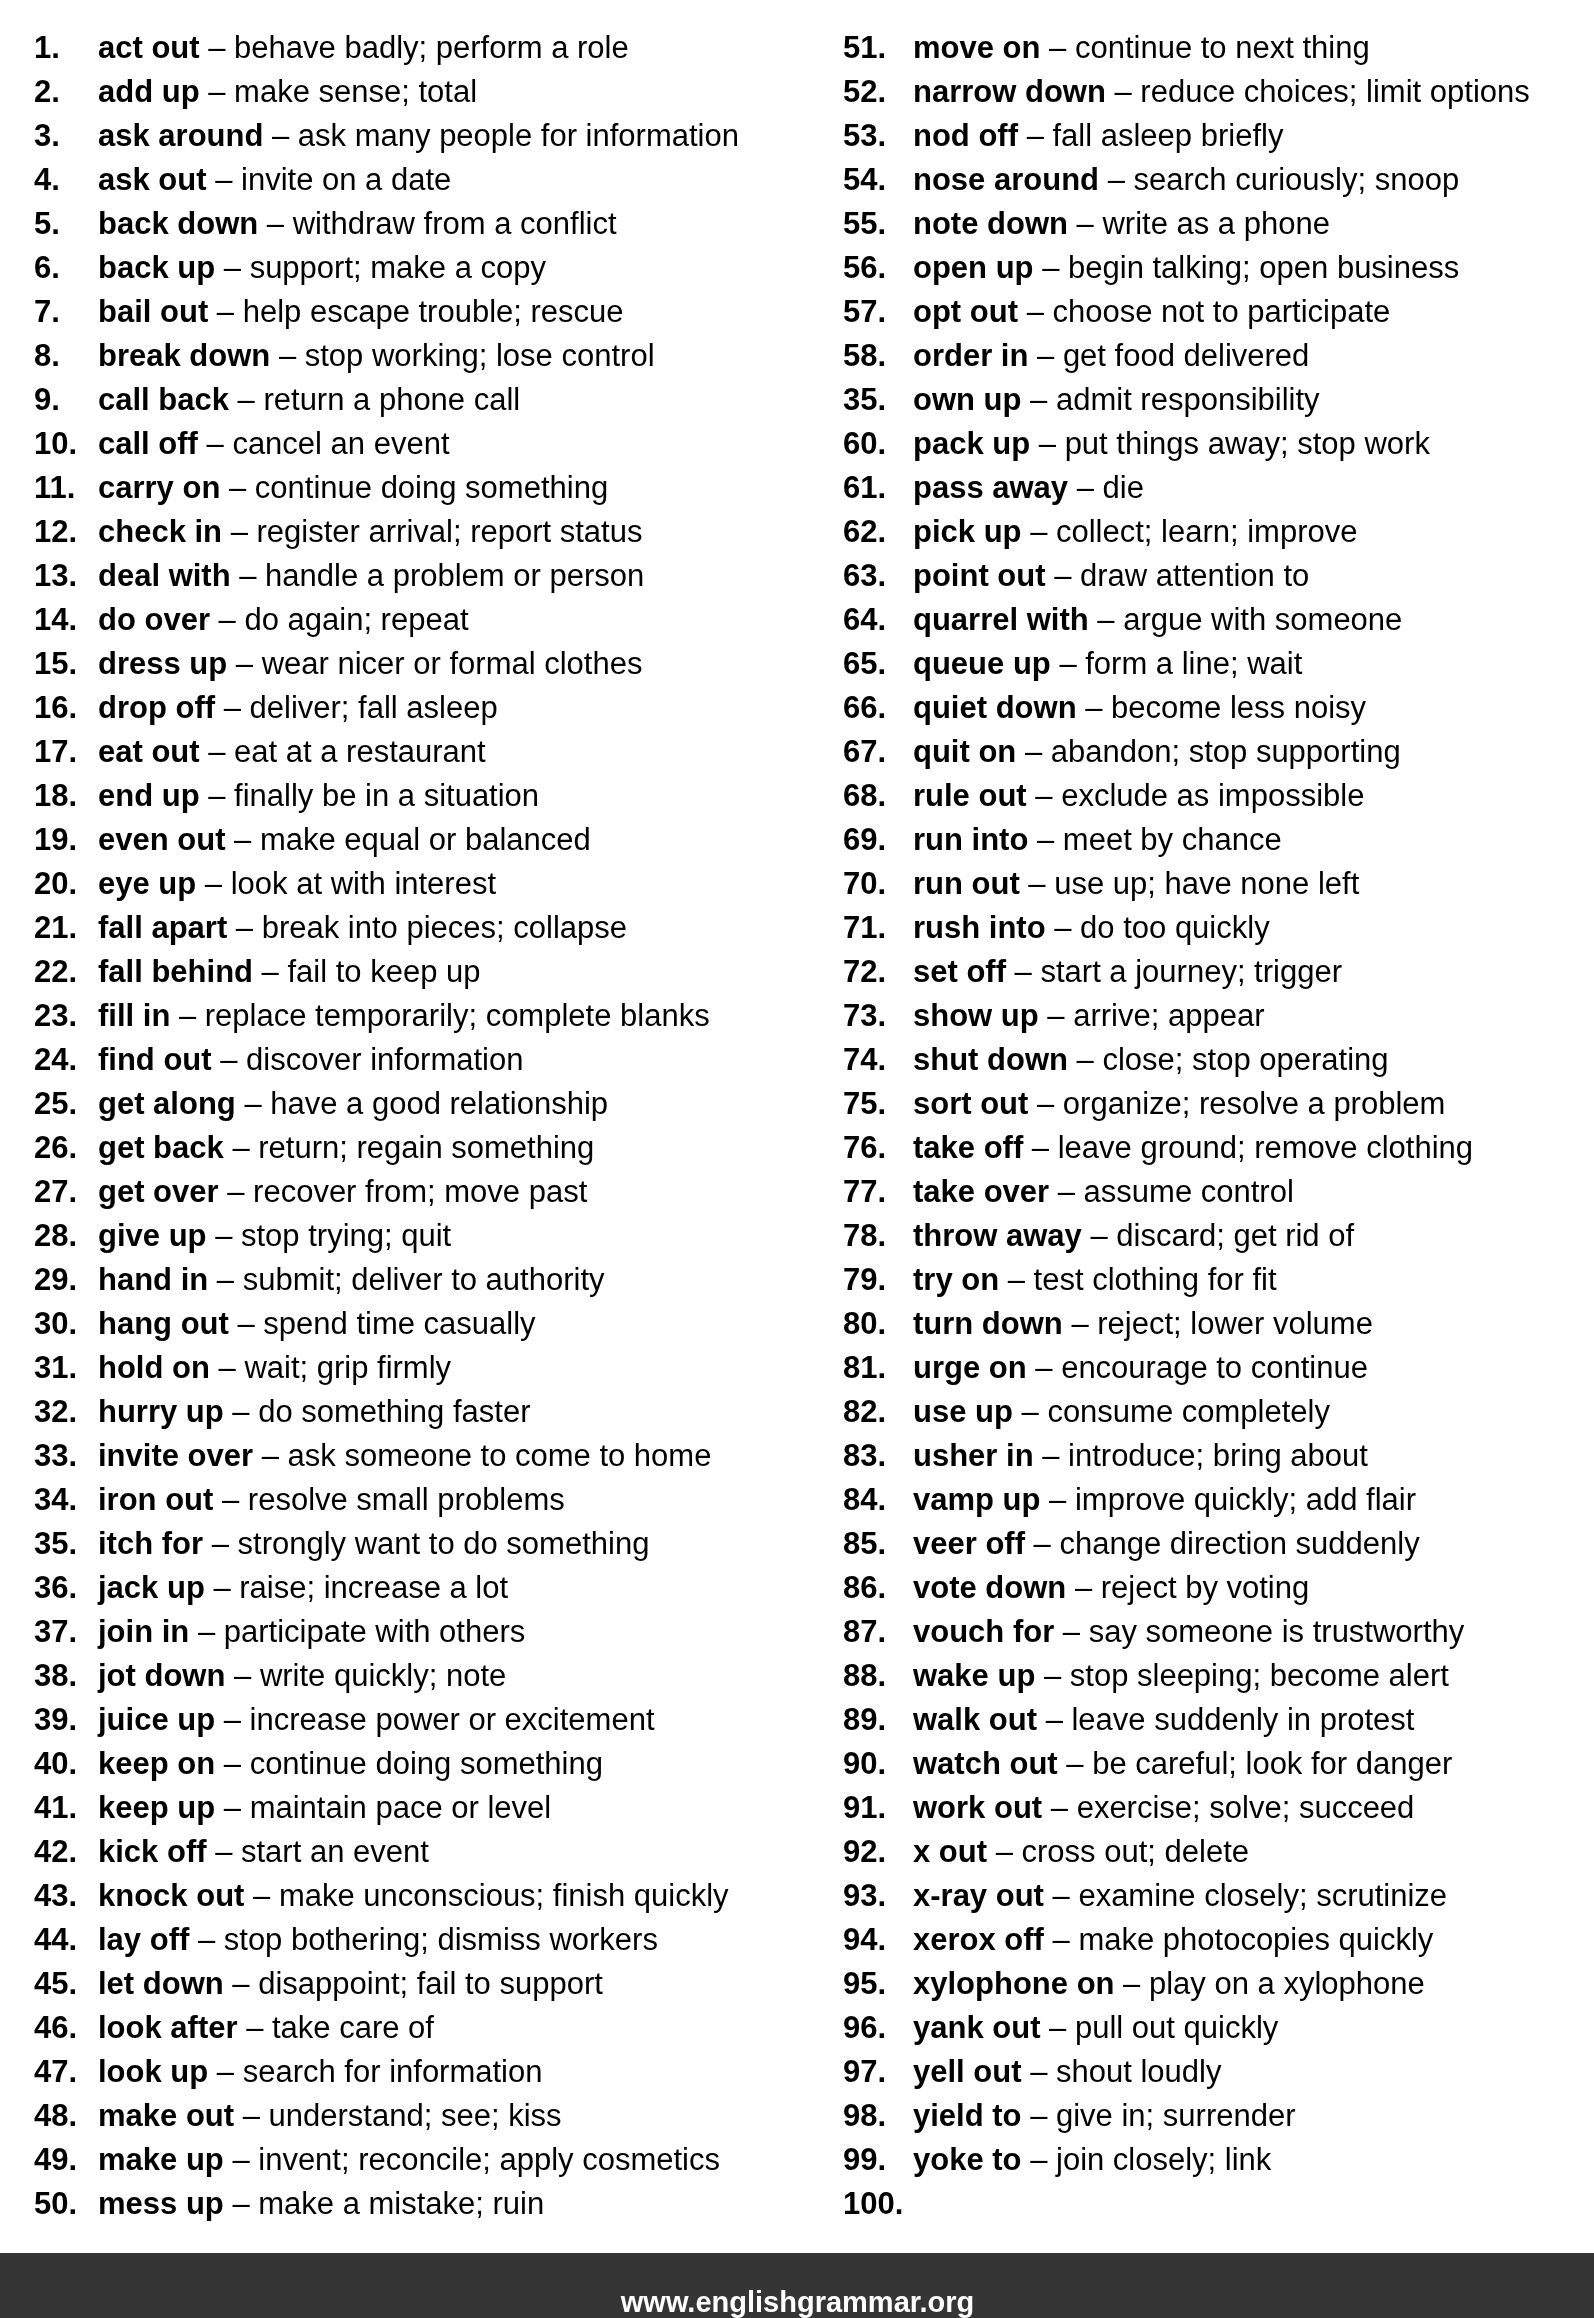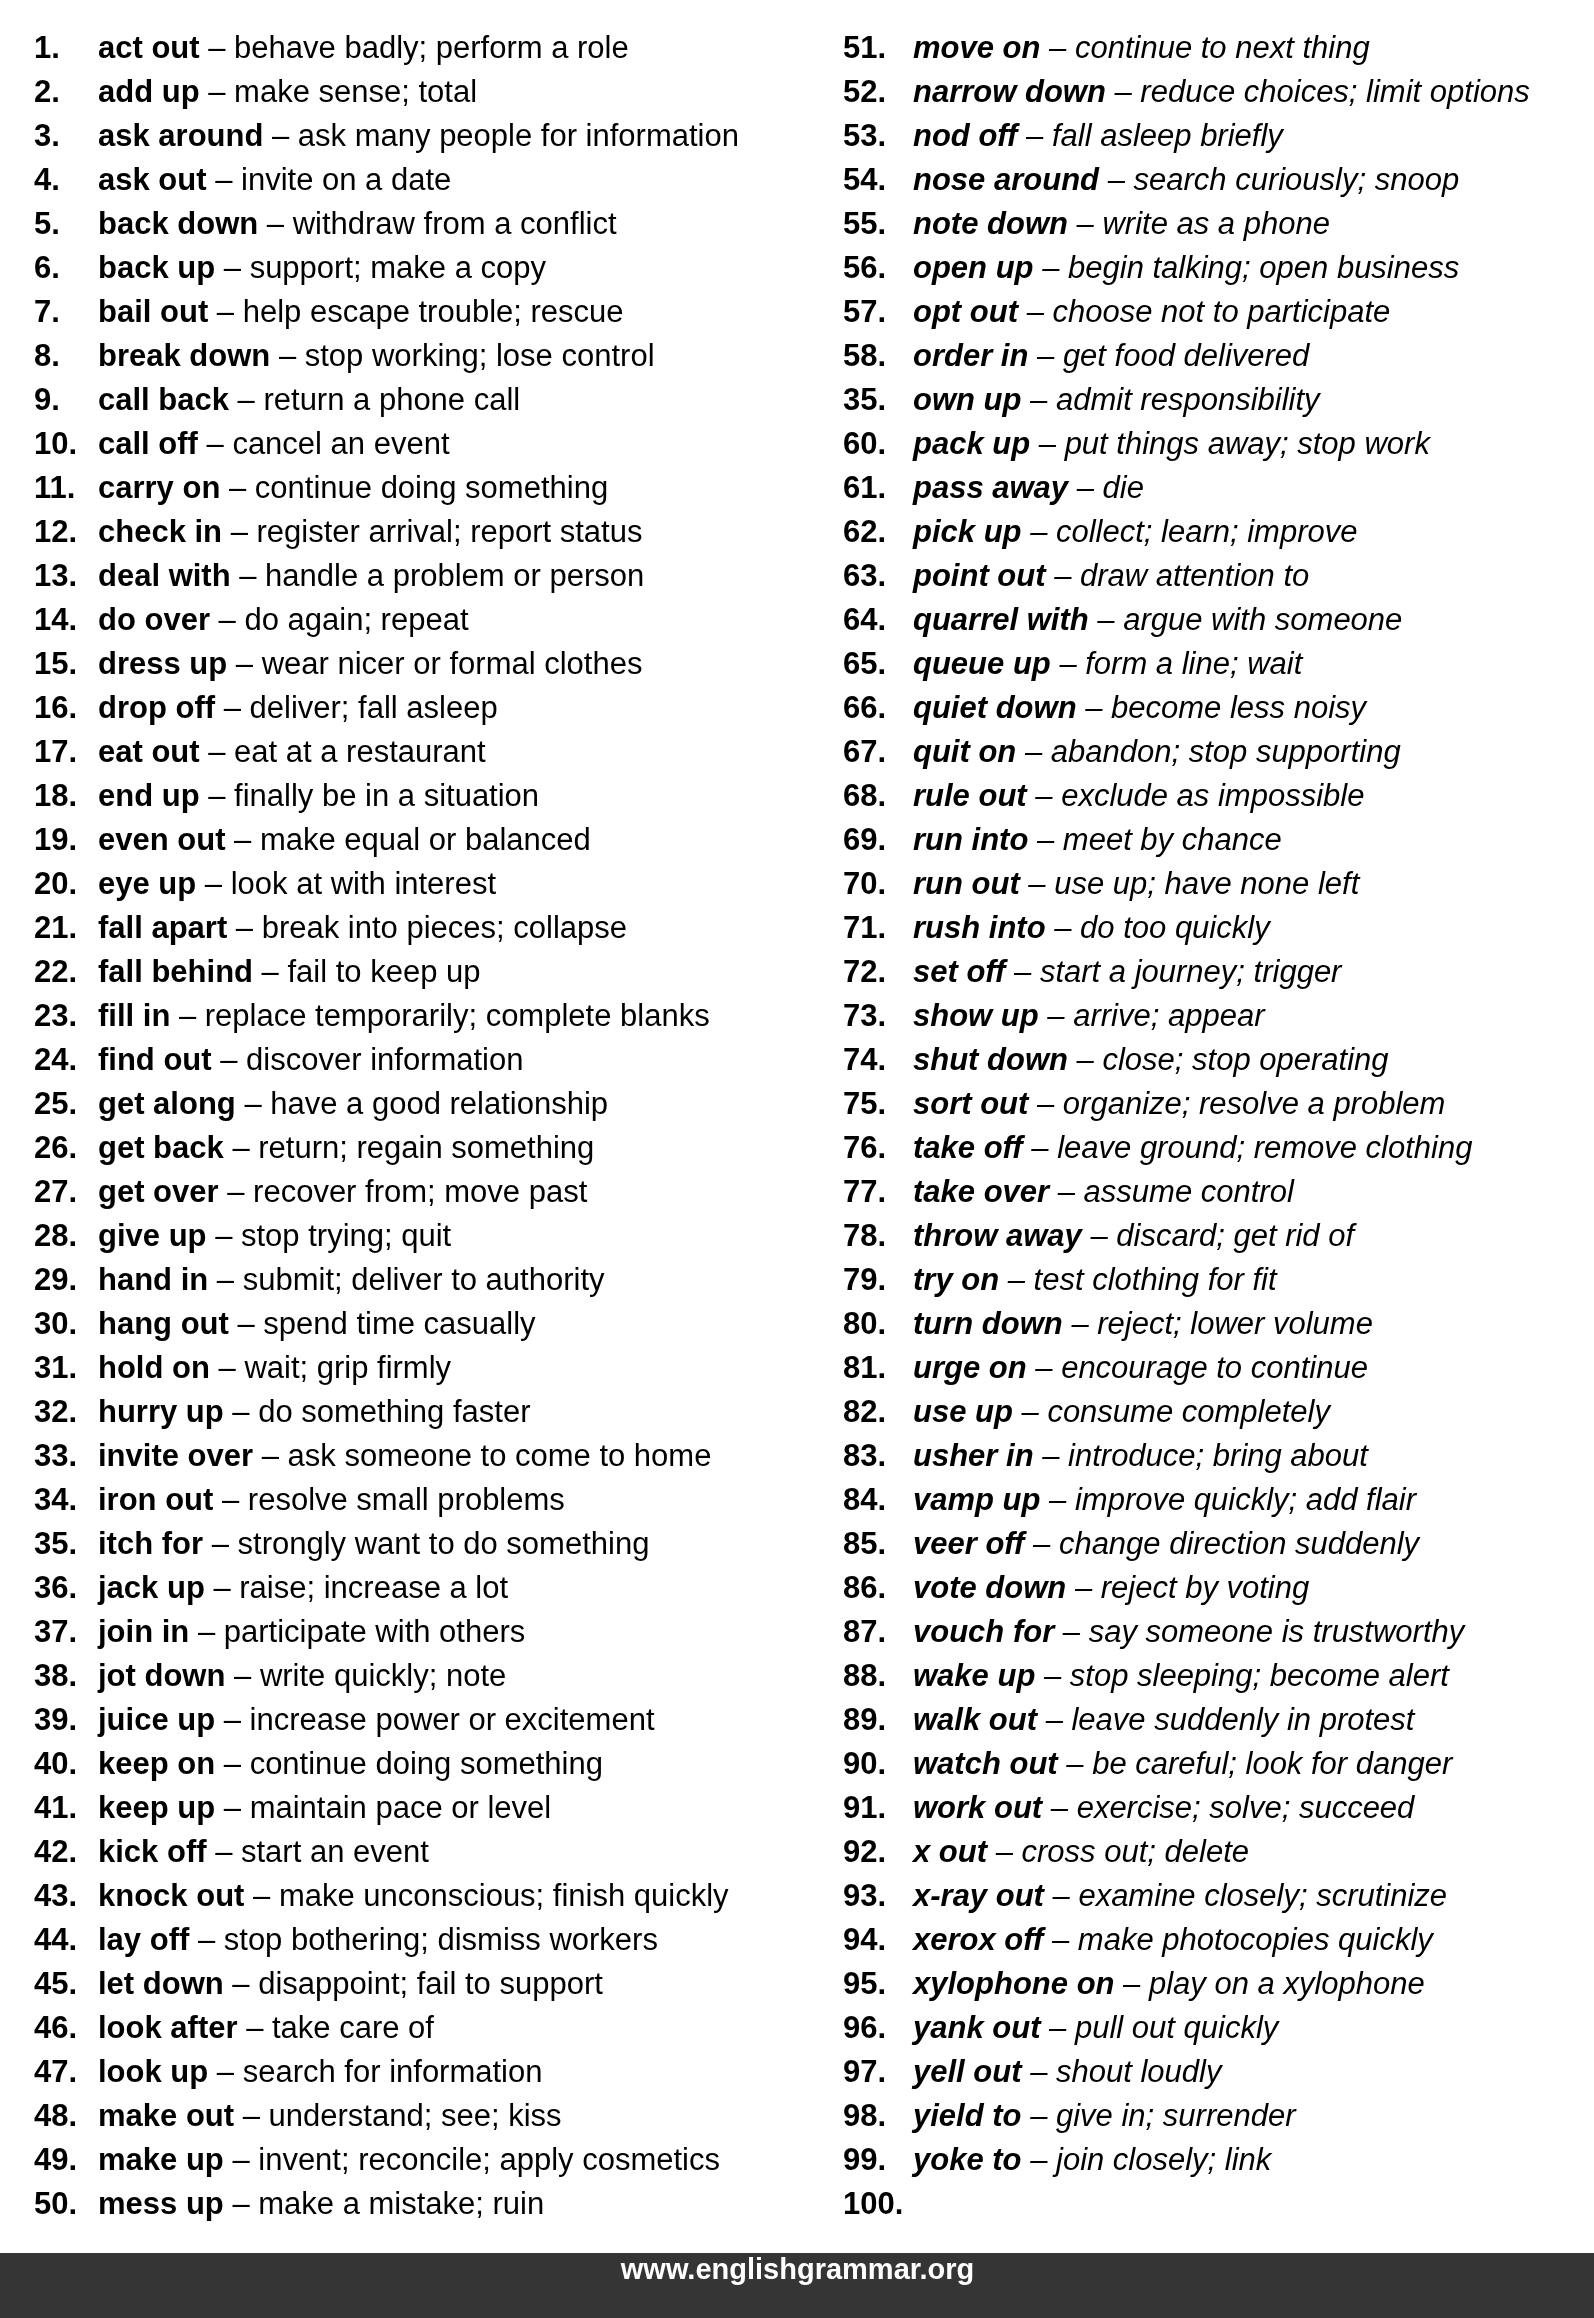--- a/index.html
+++ b/index.html
@@ -5,24 +5,24 @@
   html, body { margin: 0; padding: 0; background: #ffffff; }
   body { width: 1595px; height: 2319px; position: relative; overflow: hidden;
          font-family: "Liberation Sans", sans-serif; color: #000; }
   .columns { position: absolute; top: 26px; left: 0; width: 1595px; }
   .col { position: absolute; top: 0; }
   .col-left { left: 34px; width: 777px; }
   .col-right { left: 827px; width: 768px; margin-left: 16px; }
   .row { height: 44px; line-height: 44px; font-size: 31px; white-space: nowrap; position: relative; }
   .num { position: absolute; left: 0; font-weight: bold; }
   .col-left .text { position: absolute; left: 64px; }
-  .col-right .text { position: absolute; left: 70px; font-style: italic; }
+  .col-right .text { position: absolute; left: 70px; }
   .phrase { font-weight: bold; }
   .footer { position: absolute; left: 0; top: 2253px; width: 1595px; height: 66px;
-            background: #353535; display: flex; align-items: flex-start; justify-content: center; }
+            background: #353535; display: flex; align-items: flex-end; justify-content: center; }
   .footer-link { color: #ffffff; font-size: 29px; font-weight: bold; text-decoration: none; }
 </style>
 </head>
 <body>
 
 <div class="columns">
   <div class="col col-left" id="col-left">
       <div class="row">
         <span class="num">1.</span>
         <span class="text"><span class="phrase">act out</span><span class="sep"> – </span><span class="meaning">behave badly; perform a role</span></span>

